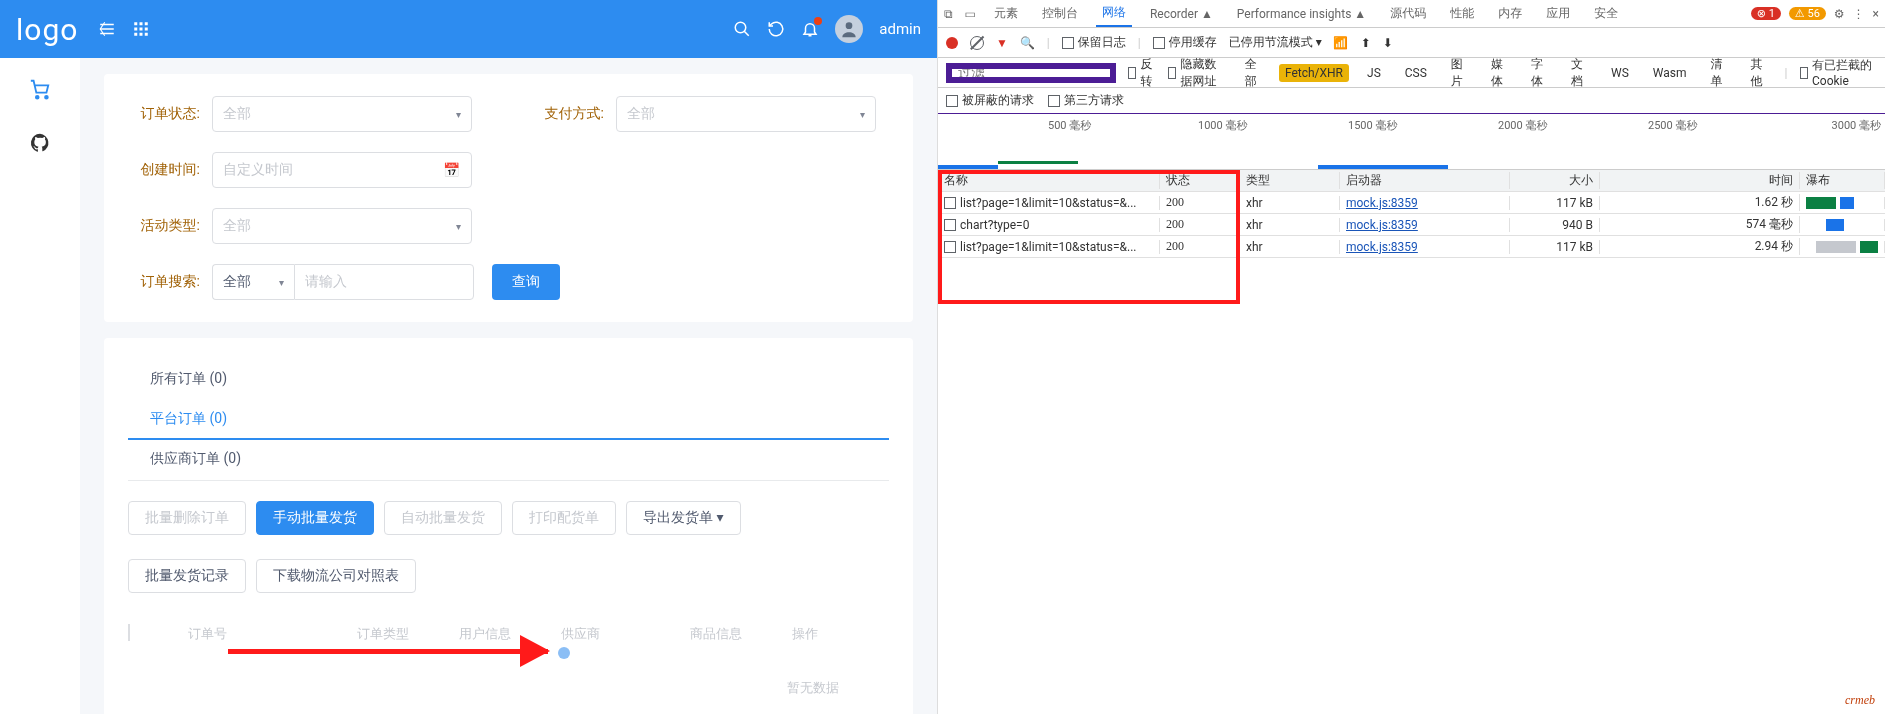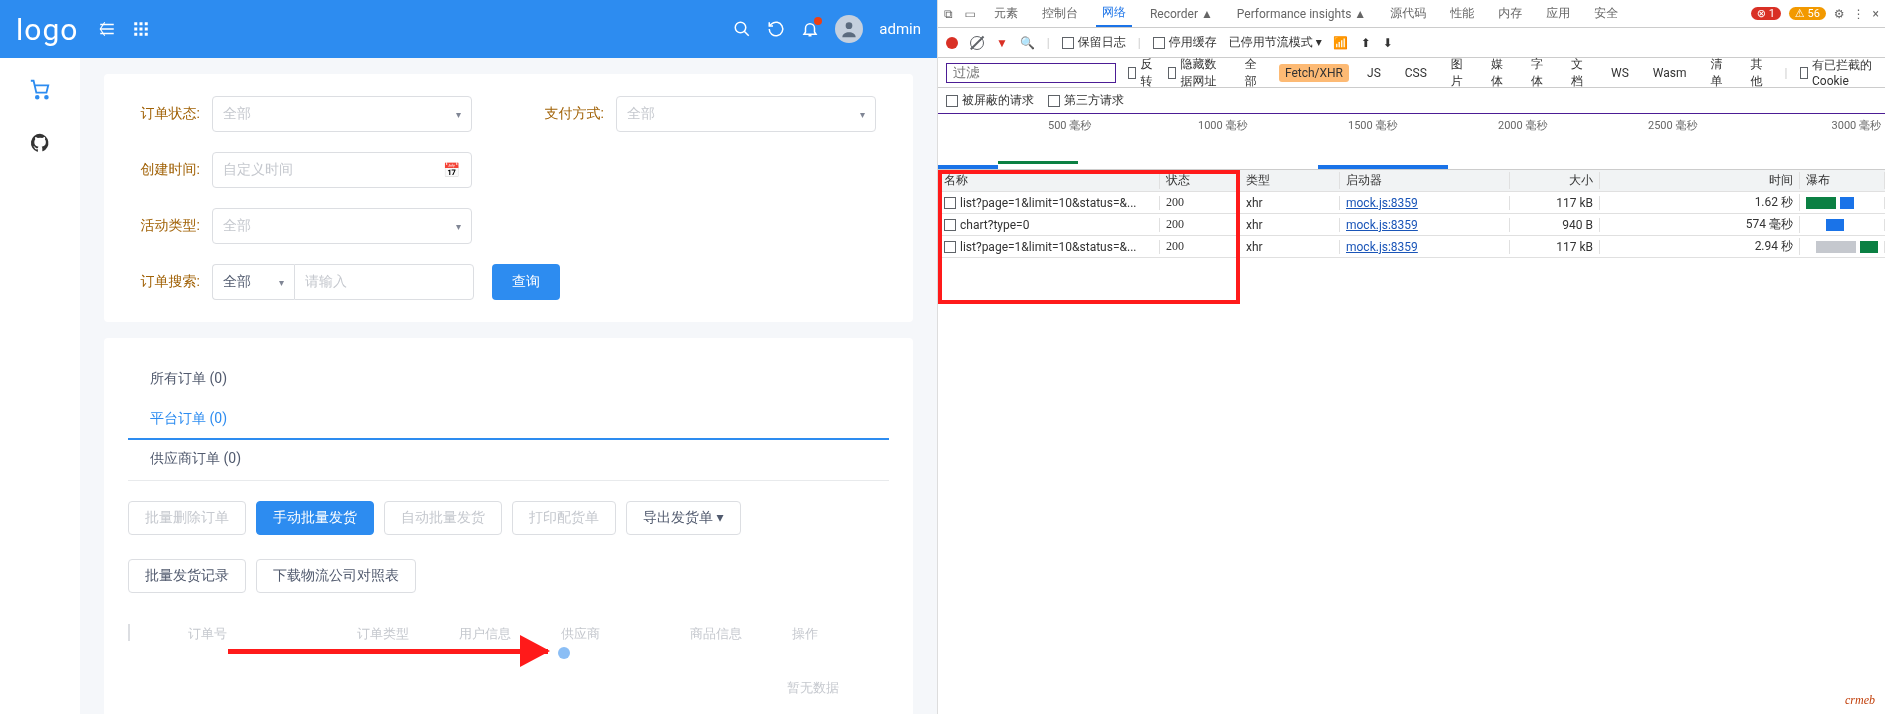--- a/index.html
+++ b/index.html
@@ -63,23 +63,23 @@
 .dt-tabbar-right { margin-left: auto; display: flex; align-items: center; gap: 8px; }
 .dt-badge { background: #d93025; color: #fff; border-radius: 8px; padding: 0 6px; font-size: 11px; }
 .dt-badge.warn { background: #f29900; }
 .dt-toolbar { height: 30px; border-bottom: 1px solid #ccc; display: flex; align-items: center; padding: 0 8px; gap: 12px; }
 .dt-rec { width: 12px; height: 12px; border-radius: 50%; background: #d93025; }
 .dt-clear { width: 14px; height: 14px; border: 1.5px solid #5f6368; border-radius: 50%; position: relative; }
 .dt-clear::after { content: ''; position: absolute; width: 18px; height: 1.5px; background: #5f6368; transform: rotate(-45deg); top: 5px; left: -3px; }
 .dt-chk { display: flex; align-items: center; gap: 4px; }
 .dt-cb { width: 12px; height: 12px; border: 1px solid #5f6368; }
 .dt-filterbar { height: 30px; border-bottom: 1px solid #ccc; display: flex; align-items: center; padding: 0 8px; gap: 12px; }
-.dt-filter-input { width: 170px; height: 20px; border: 1px solid #4c1d95; padding: 0 6px; color: #888; }
+.dt-filter-input { width: 170px; height: 20px; border: 6px solid #4c1d95; padding: 0 6px; color: #888; }
 .dt-type { padding: 2px 6px; cursor: pointer; }
-.dt-type.active { background: #fdba74; border-radius: 3px; }
+.dt-type.active { background: #eab308; border-radius: 3px; }
 .dt-filterbar2 { height: 26px; border-bottom: 1px solid #4c1d95; display: flex; align-items: center; padding: 0 8px; gap: 14px; }
 .dt-timeline { height: 56px; border-bottom: 1px solid #ccc; position: relative; }
 .dt-tick { position: absolute; top: 4px; font-size: 11px; color: #666; }
 .dt-tl-bar { position: absolute; bottom: 0; height: 4px; background: #1a73e8; }
 .dt-tl-bar.green { background: #0b8043; height: 3px; bottom: 5px; }
 .dt-table { flex: 1; display: flex; flex-direction: column; overflow: hidden; }
 .dt-row { display: flex; border-bottom: 1px solid #e0e0e0; height: 22px; align-items: center; }
 .dt-row.head { background: #f1f3f4; font-weight: normal; color: #333; }
 .dt-cell { padding: 0 6px; border-right: 1px solid #e0e0e0; white-space: nowrap; overflow: hidden; text-overflow: ellipsis; display: flex; align-items: center; gap: 4px; }
 .c-name { width: 222px; }

